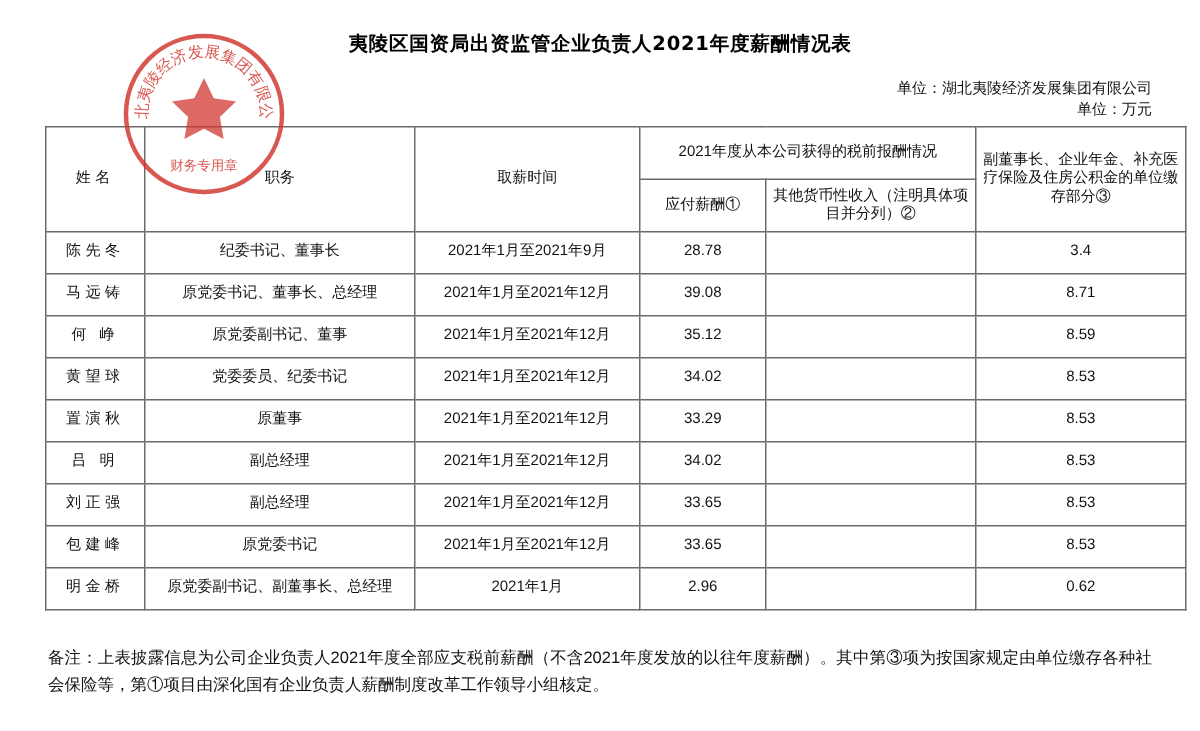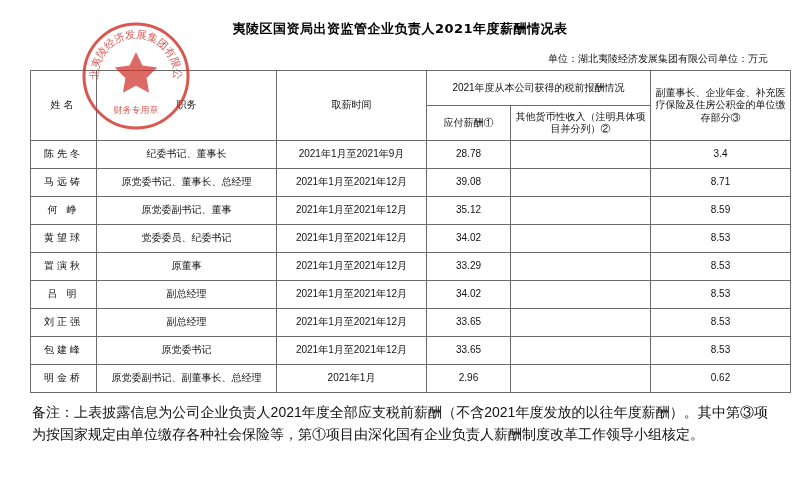--- a/index.html
+++ b/index.html
@@ -26,25 +26,26 @@
     text-align: center;
     font-size: 13px;
     font-weight: bold;
     letter-spacing: 0.5px;
     margin: 6px 0 0 0;
     font-family: "DejaVu Sans", "Liberation Sans", sans-serif;
     color: #000;
   }
   .meta-row {
     display: flex;
-    justify-content: flex-end;
+    justify-content: space-between;
     align-items: flex-end;
     font-size: 10px;
     margin: 14px 2px 4px 2px;
     color: #111;
+    flex-direction: column;
   }
   .meta-left {
     white-space: nowrap;
   }
   .meta-right {
     white-space: nowrap;
   }
   table.salary {
     width: 100%;
     border-collapse: collapse;
@@ -75,23 +76,23 @@
     height: 30px;
     margin-top: 36px;
   }
   .cell-name {
     letter-spacing: 3px;
   }
   tbody tr {
     height: 28px;
   }
   .note {
-    font-size: 14px;
+    font-size: 11px;
     line-height: 1.6;
-    margin-top: 8px;
+    margin-top: 24px;
     padding: 0 2px;
     text-align: justify;
     color: #111;
   }
   
   .seal {
     position: absolute;
     left: 78px;
     top: 18px;
     width: 116px;

